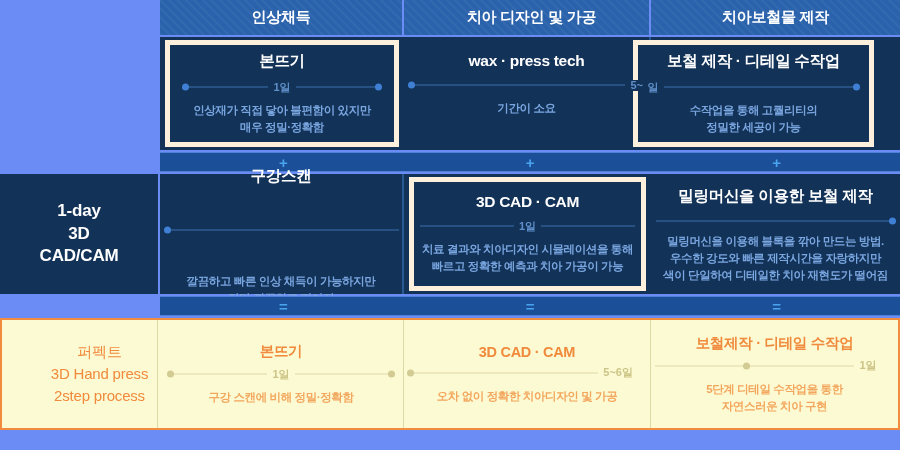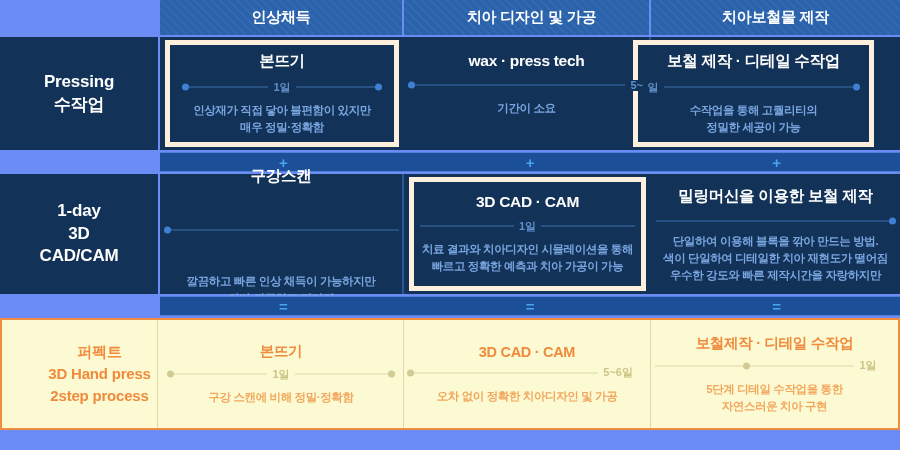--- a/index.html
+++ b/index.html
@@ -106,21 +106,21 @@
   
   .cream {
     background: #fcfad2;
     display: flex; flex-direction: column;
     align-items: center; justify-content: center;
     text-align: center;
   }
   .cream.divline { border-right: 1px solid #ddd8a8; }
   .cream .rowlabel2 {
     color: #f08a3c;
-    font-size: 15px; font-weight: bold;
+    font-size: 15px; font-weight: normal;
     line-height: 1.45;
     letter-spacing: -0.2px;
     margin-left: 40px;
   }
   .cream .celltitle2 {
     color: #f08a3c;
     font-size: 14.5px; font-weight: bold;
     letter-spacing: -0.3px;
   }
   .cream .celldesc2 {
@@ -151,26 +151,20 @@
       <span>인상채득</span>
     </div>
     <div class="hdr" style="width:247px;padding-left:10px;">
       <span>치아 디자인 및 가공</span>
     </div>
     <div class="hdr last" style="width:249px;">
       <span>치아보철물 제작</span>
     </div>
   </div>
 
-  <div class="abs dark" style="left:0px; top:37px; width:158px; height:113px;">
-    <div class="rowlabel">
-      <div>Pressing</div>
-      <div>수작업</div>
-    </div>
-  </div>
 
   <div class="abs" style="left:160px; top:37px; width:740px; height:113px; background:#123258;"></div>
 
   <div class="abs dark hl" style="left:165px; top:40px; width:234px; height:107px;">
     <div class="celltitle">본뜨기</div>
     <div class="tl" style="width:200px;">
       <div class="bar"></div>
       <div class="dot l"></div>
       <div class="dot r"></div>
       <div class="lbl">1일</div>
@@ -254,23 +248,23 @@
   </div>
 
   <div class="abs dark" style="left:651px; top:174px; width:249px; height:120px;">
     <div class="celltitle" style="margin-top:2px;">밀링머신을 이용한 보철 제작</div>
     <div class="tl" style="width:240px; margin:4px 0 4px 0;">
       <div class="bar"></div>
       <div class="dot r"></div>
       <div class="lbl"></div>
     </div>
     <div class="celldesc">
-      <div>단일하여 이용해 블록을 깎아 만드는 방법.</div>
+      <div>밀링머신을 이용해 블록을 깎아 만드는 방법.</div>
+      <div>우수한 강도와 빠른 제작시간을 자랑하지만</div>
       <div>색이 단일하여 디테일한 치아 재현도가 떨어짐</div>
-      <div>우수한 강도와 빠른 제작시간을 자랑하지만</div>
     </div>
   </div>
 
   <div class="abs ops" style="left:160px; top:296px; width:740px; height:20px;">
     <div class="seg">
         <span>=</span>
       </div>
     <div class="seg">
         <span>=</span>
       </div>

